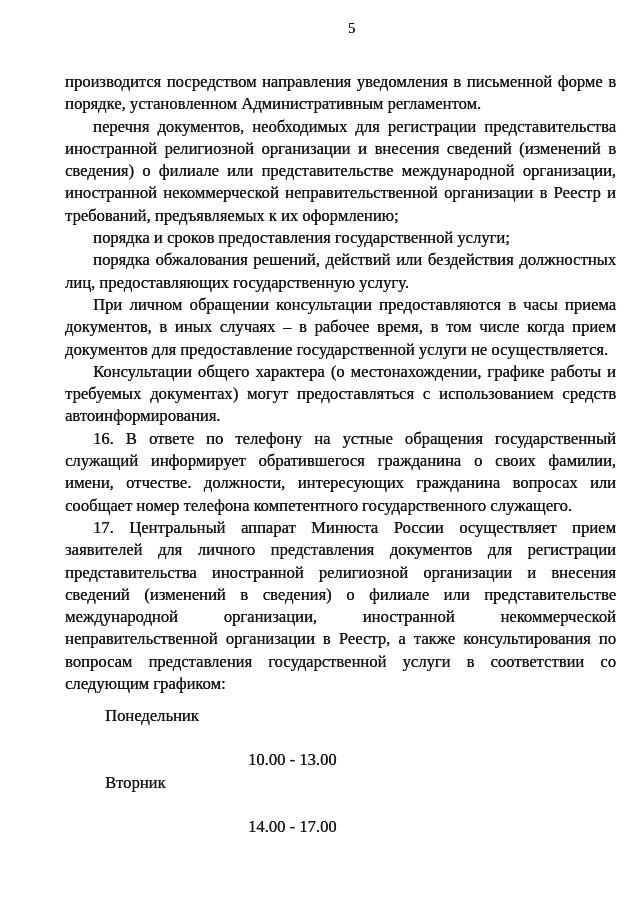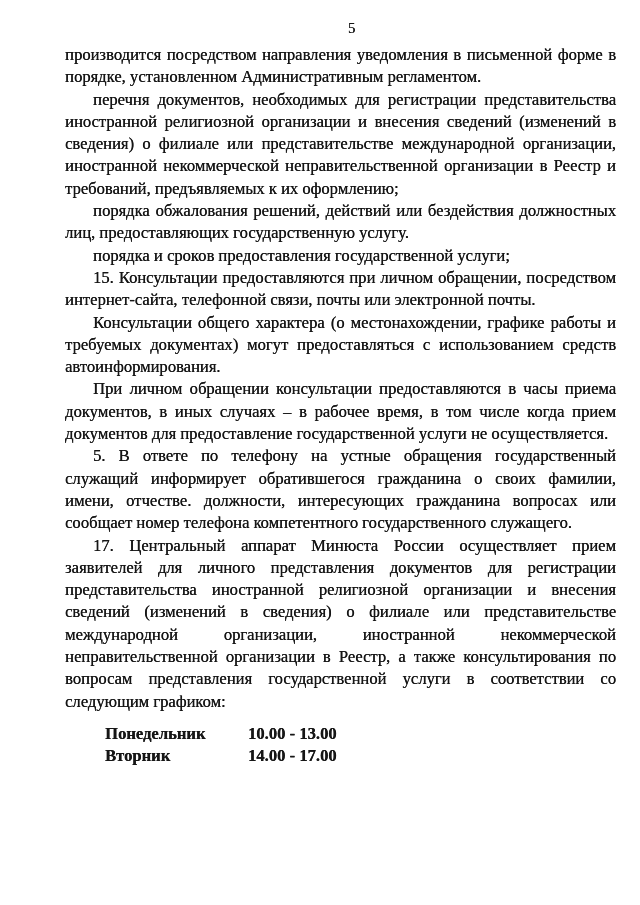--- a/index.html
+++ b/index.html
@@ -33,63 +33,63 @@
     line-height: 22.3px;
     text-align: justify;
     text-shadow: 0.25px 0 0 currentColor; 
   }
   .para {
     margin: 0;
     text-indent: 28px;
   }
   .para.flush {
     text-indent: 0;
+    margin-top: 27px;
   }
   .schedule {
     margin: 10px 0 0 40px;
   }
   .schedule-row {
     display: flex;
     align-items: flex-start;
-    font-weight: bold;
   }
   .schedule-day {
     width: 143px;
   }
   .schedule-hours {
     white-space: nowrap;
+    margin-top: 44px;
   }
 </style>
 </head>
 <body>
 
 <div class="page">
 
   <div class="page-number">5</div>
 
   <div class="body-text">
 
     <p class="para flush">производится посредством направления уведомления в письменной форме в порядке, установленном Административным регламентом.</p>
 
 
 
     <p class="para">перечня документов, необходимых для регистрации представительства иностранной религиозной организации и внесения сведений (изменений в сведения) о филиале или представительстве международной организации, иностранной некоммерческой неправительственной организации в Реестр и требований, предъявляемых к их оформлению;</p>
 
+    <p class="para">порядка и сроков предоставления государственной услуги;</p>
+
     <p class="para">порядка обжалования решений, действий или бездействия должностных лиц, предоставляющих государственную услугу.</p>
 
-    <p class="para">порядка и сроков предоставления государственной услуги;</p>
 
-    <p class="para">15. Консультации предоставляются при личном обращении, посредством интернет-сайта, телефонной связи, почты или электронной почты.</p>
+    <p class="para">При личном обращении консультации предоставляются в часы приема документов, в иных случаях – в рабочее время, в том числе когда прием документов для предоставление государственной услуги не осуществляется.</p>
 
     <p class="para">Консультации общего характера (о местонахождении, графике работы и требуемых документах) могут предоставляться с использованием средств автоинформирования.</p>
 
-    <p class="para">При личном обращении консультации предоставляются в часы приема документов, в иных случаях – в рабочее время, в том числе когда прием документов для предоставление государственной услуги не осуществляется.</p>
 
-
-    <p class="para">5. В ответе по телефону на устные обращения государственный служащий информирует обратившегося гражданина о своих фамилии, имени, отчестве. должности, интересующих гражданина вопросах или сообщает номер телефона компетентного государственного служащего.</p>
+    <p class="para">16. В ответе по телефону на устные обращения государственный служащий информирует обратившегося гражданина о своих фамилии, имени, отчестве. должности, интересующих гражданина вопросах или сообщает номер телефона компетентного государственного служащего.</p>
 
     <p class="para">17. Центральный аппарат Минюста России осуществляет прием заявителей для личного представления документов для регистрации представительства иностранной религиозной организации и внесения сведений (изменений в сведения) о филиале или представительстве международной организации, иностранной некоммерческой неправительственной организации в Реестр, а также консультирования по вопросам представления государственной услуги в соответствии со следующим графиком:</p>
 
     <div class="schedule">
       <div class="schedule-row">
         <span class="schedule-day">Понедельник</span>
         <span class="schedule-hours">10.00 - 13.00</span>
       </div>
       <div class="schedule-row">
         <span class="schedule-day">Вторник</span>

